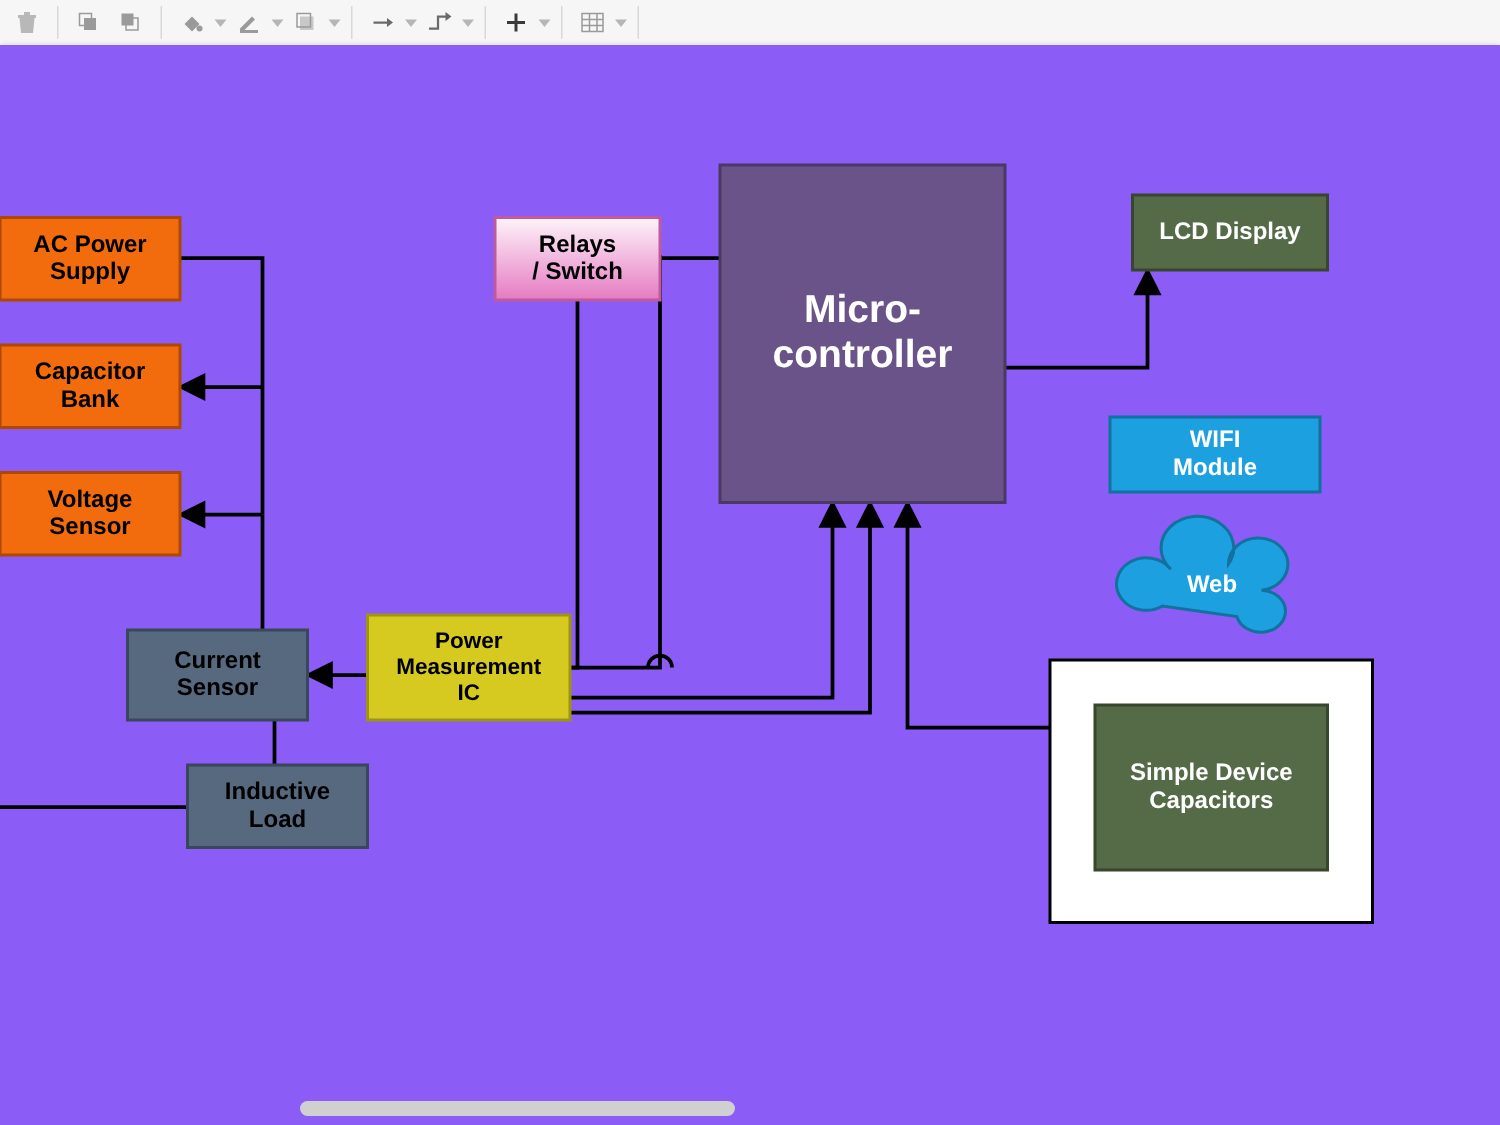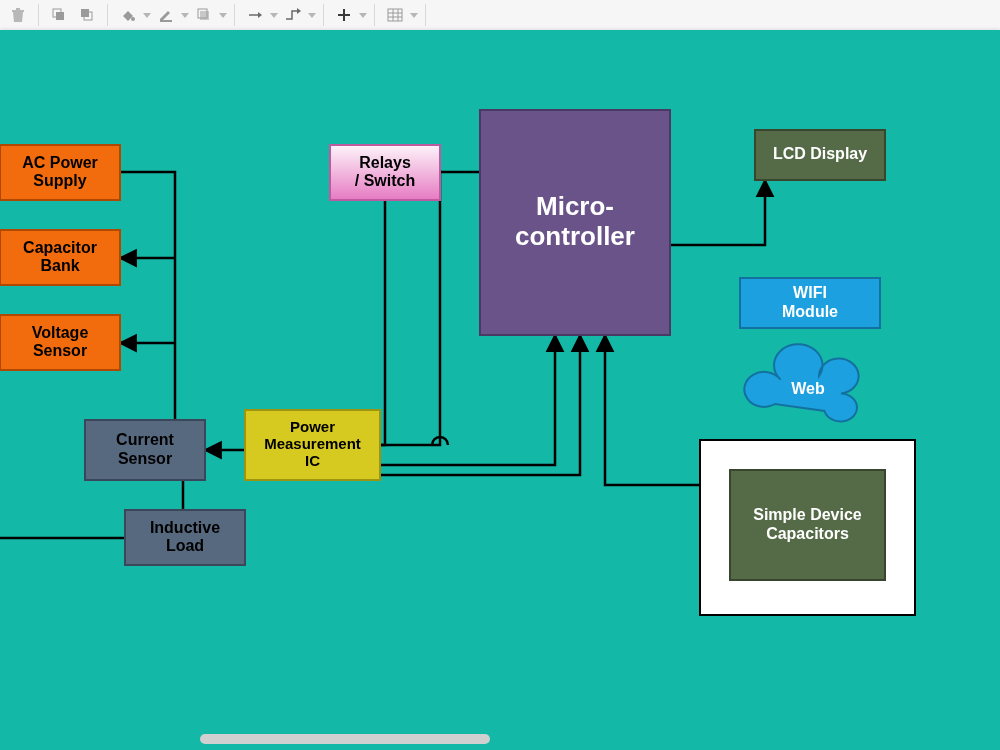--- a/index.html
+++ b/index.html
@@ -6,21 +6,21 @@
   
   .toolbar { height:30px; background:#f6f6f6; border-bottom:1px solid #e0e0e0; display:flex; align-items:center; padding:0 4px; gap:0; }
   .tb-btn { width:28px; height:28px; display:flex; align-items:center; justify-content:center; border-radius:3px; }
   .tb-btn svg { display:block; }
   .tb-sep { width:1px; height:22px; background:#d8d8d8; margin:0 6px; }
   .tb-group { display:flex; align-items:center; }
   .dd-caret { width:10px; height:28px; display:flex; align-items:center; justify-content:center; }
   .dd-caret::after { content:""; border-left:4px solid transparent; border-right:4px solid transparent; border-top:5px solid #b6b6b6; }
   
   .canvas-shell { position:absolute; top:30px; left:0; right:0; bottom:0; background:#eeeeee; }
-  .paper { position:absolute; top:30px; left:0; width:1000px; height:720px; background:#14b8a6; box-shadow:0 0 4px rgba(0,0,0,0.15); }
+  .paper { position:absolute; top:30px; left:0; width:1000px; height:720px; background:#8b5cf6; box-shadow:0 0 4px rgba(0,0,0,0.15); }
   svg.diagram { position:absolute; top:0; left:0; }
   .blk text { font-weight:700; }
   
   .hscroll { position:absolute; bottom:6px; left:200px; width:290px; height:10px; background:#d0d0d0; border-radius:5px; }
 </style>
 </head>
 <body>
 
 <div class="toolbar">
   <div class="tb-btn">

